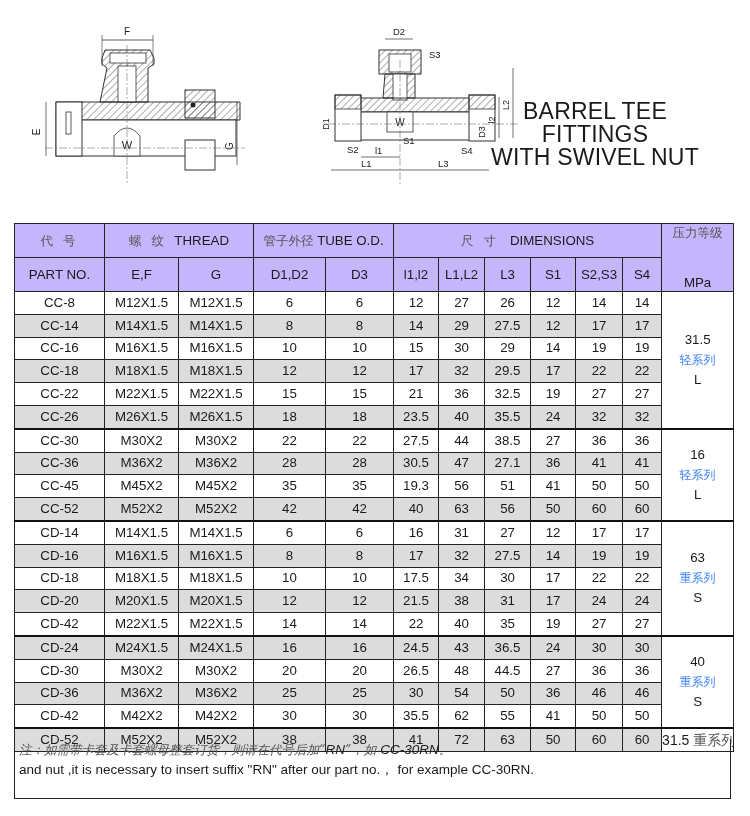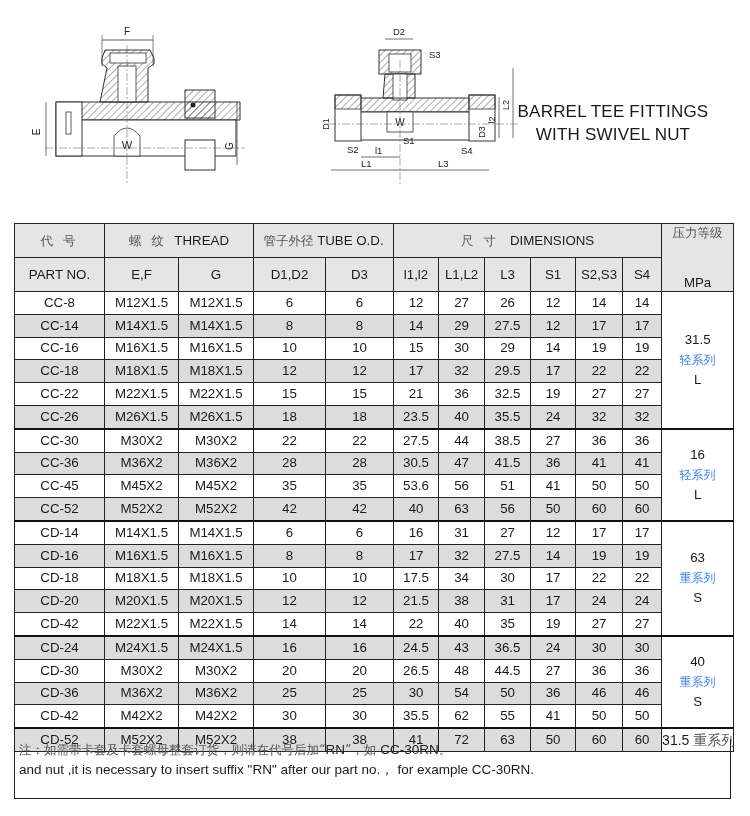--- a/index.html
+++ b/index.html
@@ -1,41 +1,41 @@
 <!DOCTYPE html>
 <html><head>
 <meta charset="utf-8">
 <style>
   html, body { margin:0; padding:0; background:#ffffff; }
   body { width:750px; height:816px; position:relative; overflow:hidden;
          font-family:"Liberation Sans", "DejaVu Sans", sans-serif; color:#1a1a1a; }
   .drawing { position:absolute; }
   #drawing-left { left:30px; top:20px; width:215px; height:170px; }
   #drawing-right { left:323px; top:20px; width:200px; height:165px; }
-  .title { position:absolute; left:498px; top:100px; width:230px; text-align:center;
-           font-size:17px; line-height:23px; letter-spacing:0.2px; color:#1a1a1a; }
+  .title { position:absolute; left:480px; top:100px; width:230px; text-align:center;
+           font-size:23px; line-height:23px; letter-spacing:0.2px; color:#1a1a1a; }
   table.spec { position:absolute; left:14px; top:223px; width:719px; border-collapse:collapse;
                table-layout:fixed; font-size:13.3px; }
   table.spec td, table.spec th { border:1.6px solid #222; text-align:center; padding:0;
                font-weight:normal; height:21.8px; line-height:20px; overflow:hidden; white-space:nowrap; }
-  table.spec th { background:#e5e5e5; }
+  table.spec th { background:#c4b5fd; }
   .hdr1 th { height:22px; }
   .cn { font-family:"DejaVu Serif", "Liberation Serif", serif; color:#555; letter-spacing:3px; font-size:12.5px; }
   tr.grey td { background:#dcdcdc; }
   tr.grey td.pressure { background:#ffffff; }
   tr.white td { background:#ffffff; }
   td.pressure { background:#fff; line-height:15px; white-space:normal; }
   td.pressure .pcn { font-family:"DejaVu Serif", serif; color:#3b82f6; font-size:12px; display:block; }
   td.pressure .pv { display:block; }
   td.small { font-size:14px; }
   td.small .pcn2 { font-family:"DejaVu Serif", serif; color:#555; }
   tr.group-top td { border-top:2.4px solid #111; }
   .notes { position:absolute; left:14px; top:739px; width:717px; height:60px;
            border:1.6px solid #222; border-top:none; font-size:13.5px; line-height:20px; padding:1px 4px; box-sizing:border-box; }
-  .notes .cnote { font-family:"DejaVu Serif", serif; color:#555; font-size:12.5px; }
+  .notes .cnote { font-family:"DejaVu Serif", serif; color:#555; font-size:12.5px;font-style:italic; }
   .notes .cnote span.en { font-family:"Liberation Sans", sans-serif; color:#222; font-size:13.5px; }
 </style>
 </head>
 <body>
 
 <div class="drawing" id="drawing-left">
   <svg width="215" height="170" viewBox="0 0 215 170" xmlns="http://www.w3.org/2000/svg">
     <defs>
       <pattern id="hatchL" width="5" height="5" patternUnits="userSpaceOnUse" patternTransform="rotate(45)">
         <line x1="0" y1="0" x2="0" y2="5" stroke="#333" stroke-width="0.8"></line>
@@ -272,32 +272,32 @@
         </td>
       </tr>
       <tr class="grey">
         <td>CC-36</td>
         <td>M36X2</td>
         <td>M36X2</td>
         <td>28</td>
         <td>28</td>
         <td>30.5</td>
         <td>47</td>
-        <td>41.5</td>
+        <td>27.1</td>
         <td>36</td>
         <td>41</td>
         <td>41</td>
       </tr>
       <tr class="white">
         <td>CC-45</td>
         <td>M45X2</td>
         <td>M45X2</td>
         <td>35</td>
         <td>35</td>
-        <td>53.6</td>
+        <td>19.3</td>
         <td>56</td>
         <td>51</td>
         <td>41</td>
         <td>50</td>
         <td>50</td>
       </tr>
       <tr class="grey">
         <td>CC-52</td>
         <td>M52X2</td>
         <td>M52X2</td>

